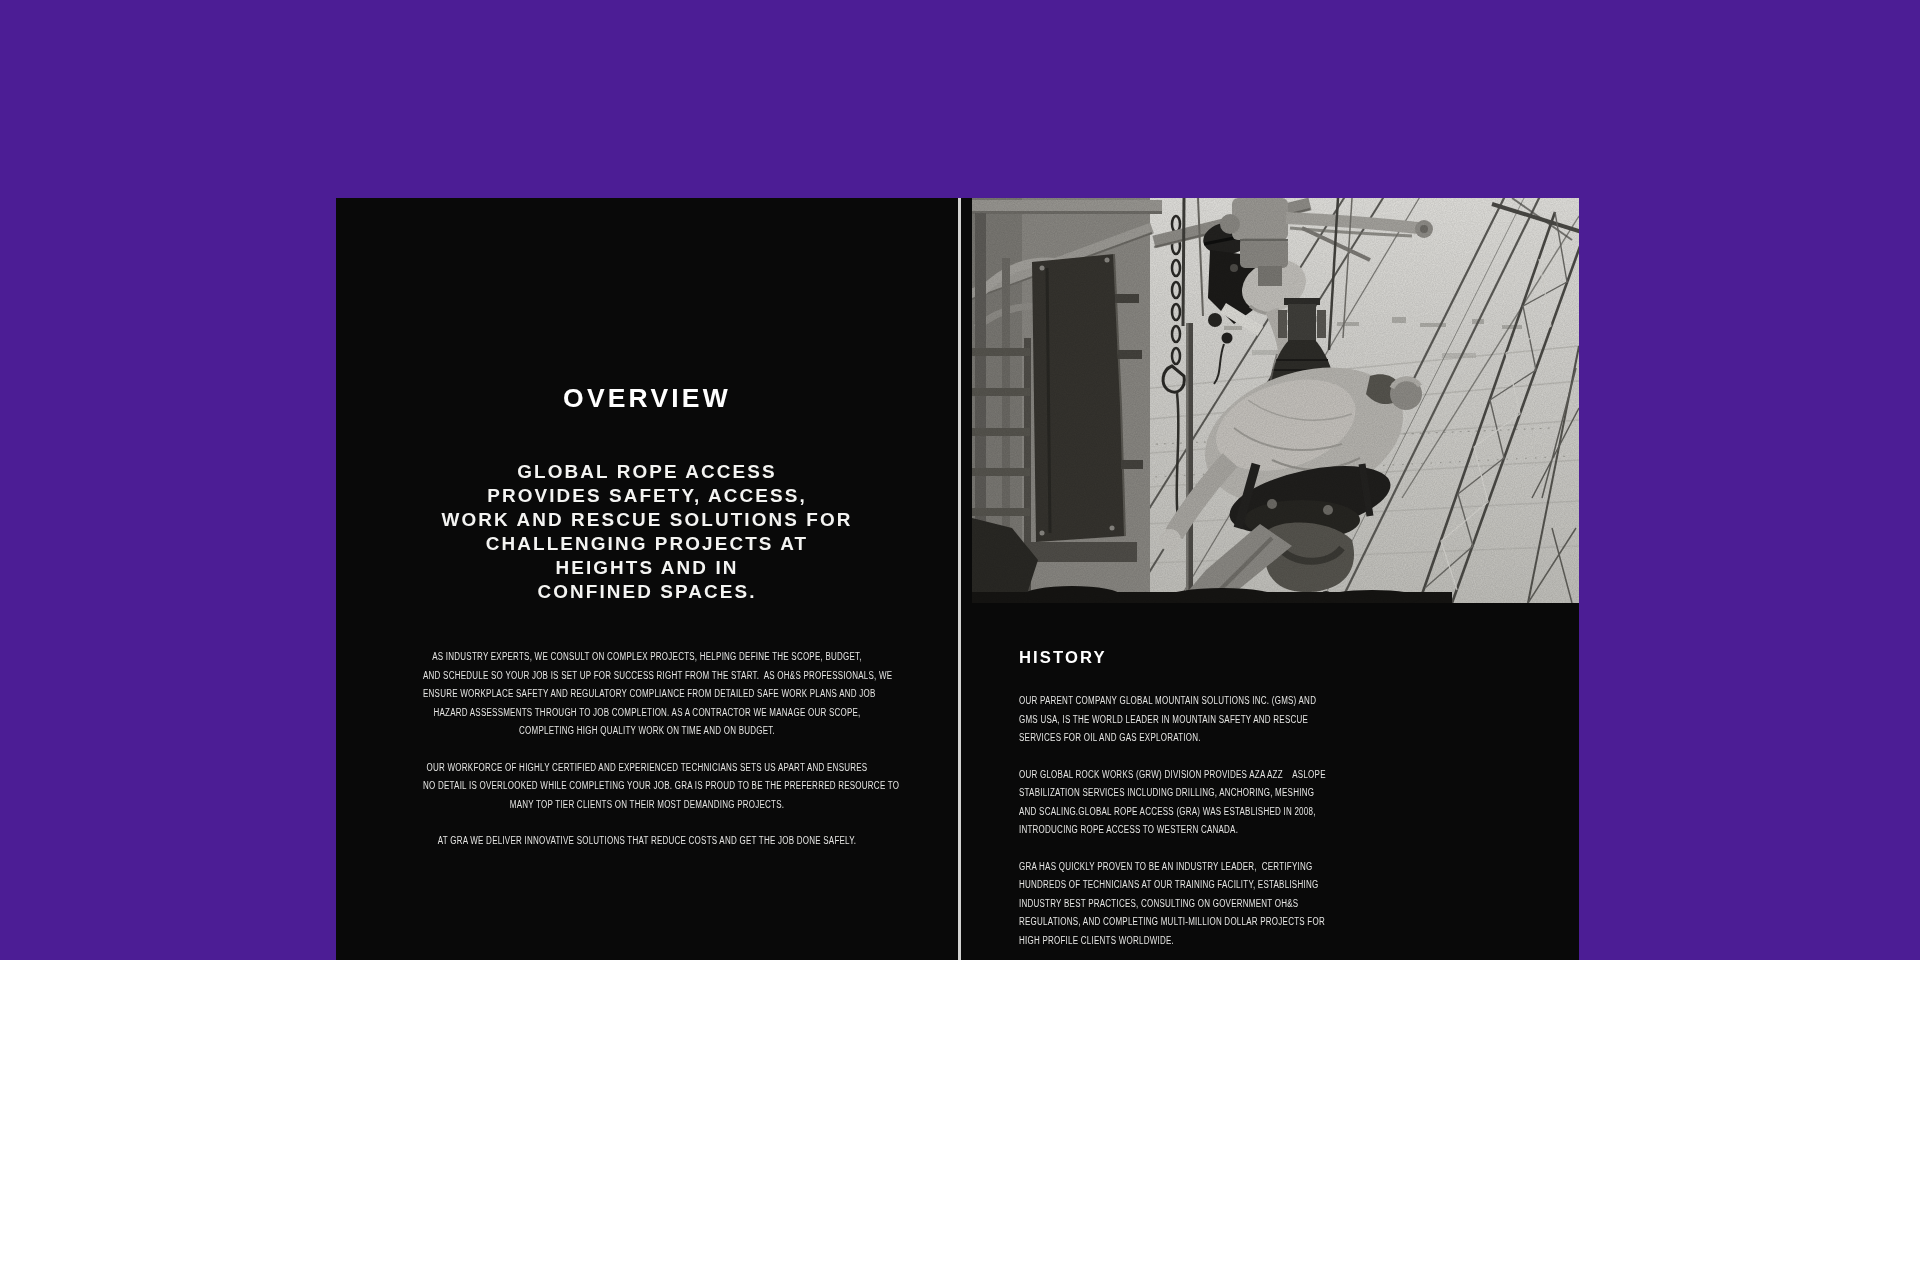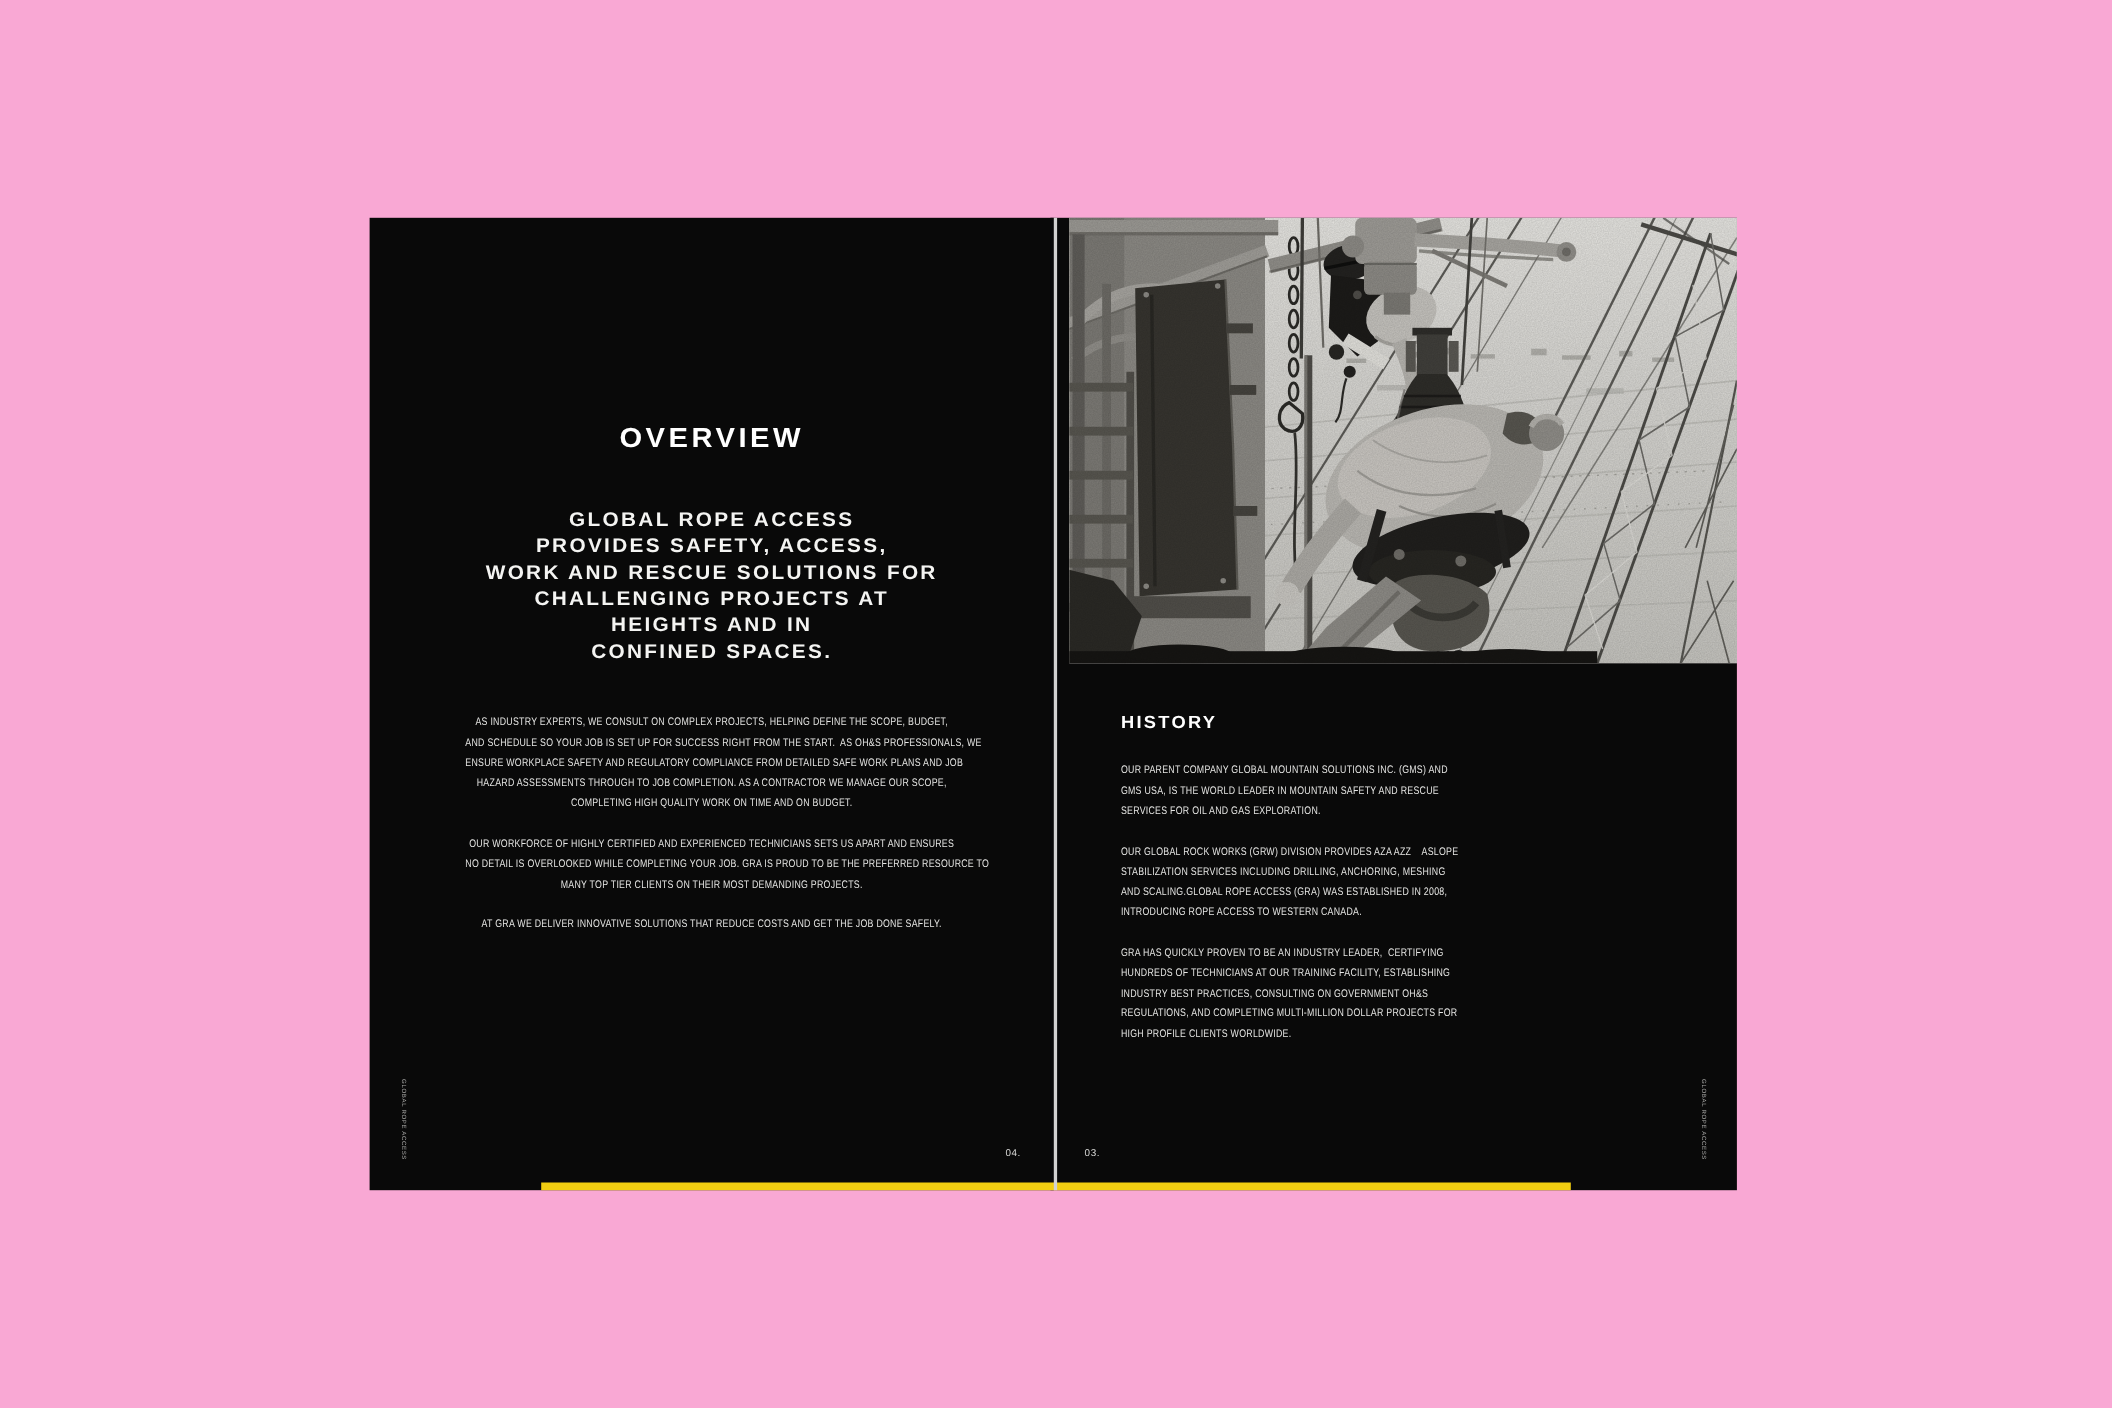--- a/index.html
+++ b/index.html
@@ -1,19 +1,19 @@
 <!DOCTYPE html>
 <html><head>
 <meta charset="utf-8">
 <style>
   html,body { margin:0; padding:0; }
   body { font-family: "Liberation Sans", sans-serif; }
   .canvas {
-    position:relative; width:1920px; height:1280px;
-    background:#f9a8d4; overflow:hidden;
+    position:relative; width:1920px; height:960px;
+    background:#4c1d95; overflow:hidden;
   }
   .spread { position:absolute; left:336px; top:198px; width:1249px; height:884px; }
   .page { position:absolute; top:0; height:884px; background:#090909; }
   .page-left  { left:0; width:622px; }
   .page-right { left:619px; width:624px; }
   .gutter { position:absolute; left:622px; top:0; width:3px; height:884px; background:#d2d2d1; z-index:6; }
   .accent-bar { position:absolute; left:156px; bottom:0; width:936px; height:7px; background:#F2CE11; z-index:5; }
 
   
   .overview-title {

